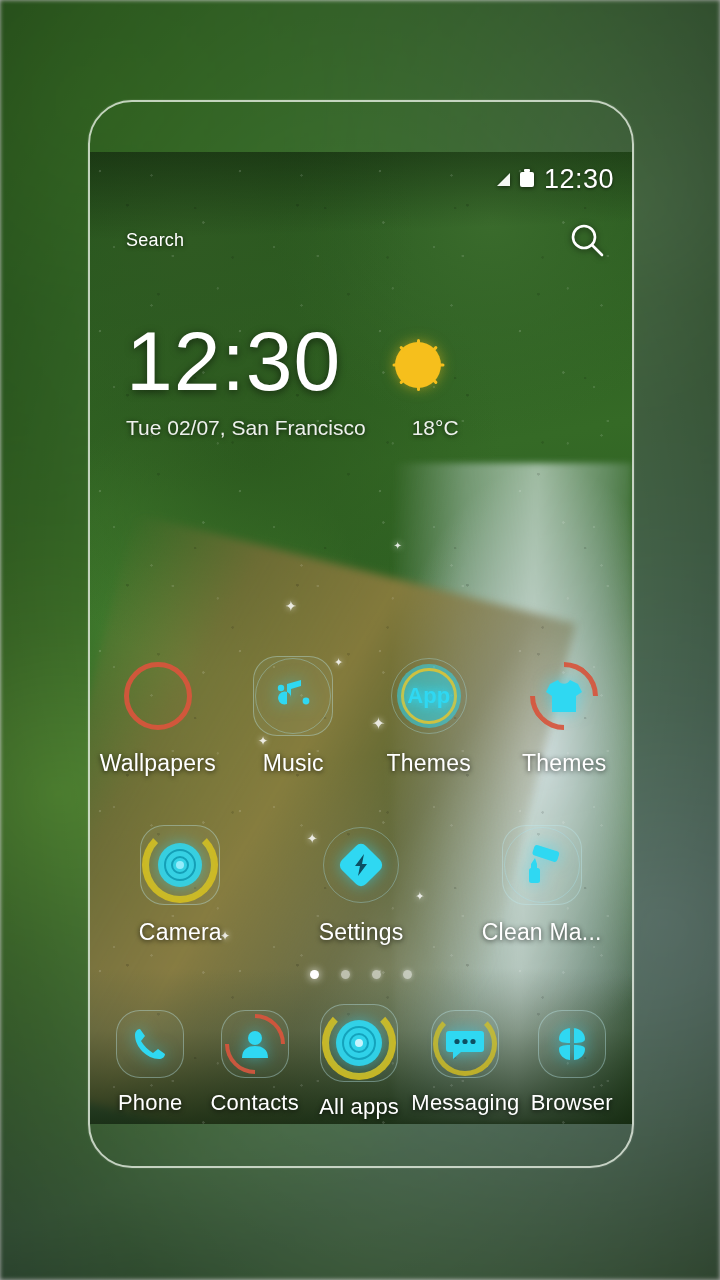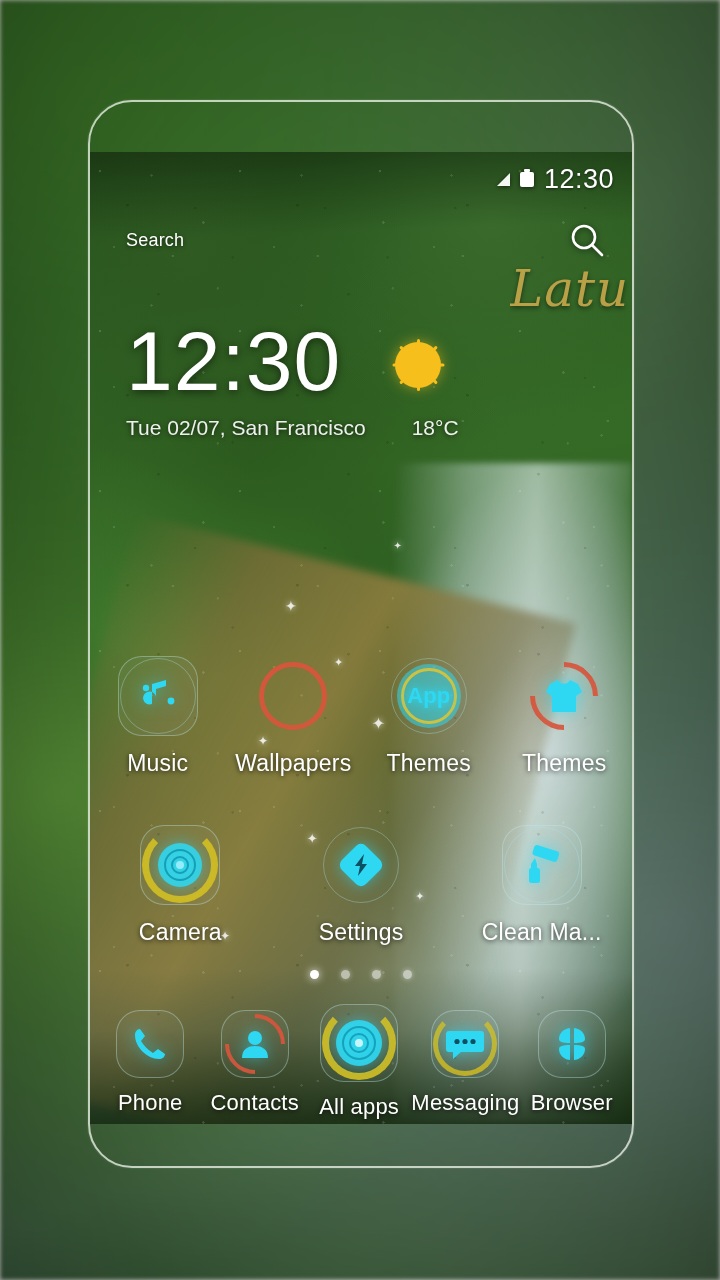--- a/index.html
+++ b/index.html
@@ -228,21 +228,20 @@
   <div class="searchrow">
     <span class="search-label">Search</span>
     <span class="search-icon">
       <svg width="38" height="38" viewBox="0 0 38 38">
         <circle cx="16" cy="16" r="11" fill="none" stroke="#ffffff" stroke-width="2.6"></circle>
         <line x1="24" y1="24" x2="34" y2="34" stroke="#ffffff" stroke-width="2.6" stroke-linecap="round"></line>
       </svg>
     </span>
   </div>
 
-  <div class="watermark">Latu</div>
 
   <div class="clockwidget">
     <div class="clock-main">
       <span class="clock-time">12:30</span>
       <span class="sun">
           <i></i>
           <i></i>
           <i></i>
           <i></i>
         </span>
@@ -252,38 +251,38 @@
       <span>18°C</span>
     </div>
   </div>
 
   <div class="grid">
 
     <div class="grid-row">
 
       <div class="cell">
         <div class="icon">
+          <span class="ring-orange"></span>
+        </div>
+        <span class="app-label">Wallpapers</span>
+      </div>
+
+      <div class="cell">
+        <div class="icon">
           <span class="icon-plate"></span>
           <span class="icon-ring"></span>
           <span class="glyph">
             <svg width="44" height="44" viewBox="0 0 44 44">
               <path d="M30 6 L16 10 L16 30 A6.5 6.5 0 1 1 20 25 L20 15 L30 12 Z" fill="#2fd8f2"></path>
               <circle cx="10" cy="14" r="3.2" fill="#2fd8f2"></circle>
               <circle cx="35" cy="27" r="3.4" fill="#2fd8f2"></circle>
             </svg>
           </span>
         </div>
         <span class="app-label">Music</span>
-      </div>
-
-      <div class="cell">
-        <div class="icon">
-          <span class="ring-orange"></span>
-        </div>
-        <span class="app-label">Wallpapers</span>
       </div>
 
       <div class="cell">
         <div class="icon">
           <span class="icon-ring"></span>
           <span class="disc-cyan"></span>
           <span class="ring-gold-thin"></span>
           <span class="glyph" style="font-size:22px;font-weight:bold;color:#2fd8f2;text-shadow:0 0 8px rgba(47,216,242,.9);">App</span>
         </div>
         <span class="app-label">Themes</span>

